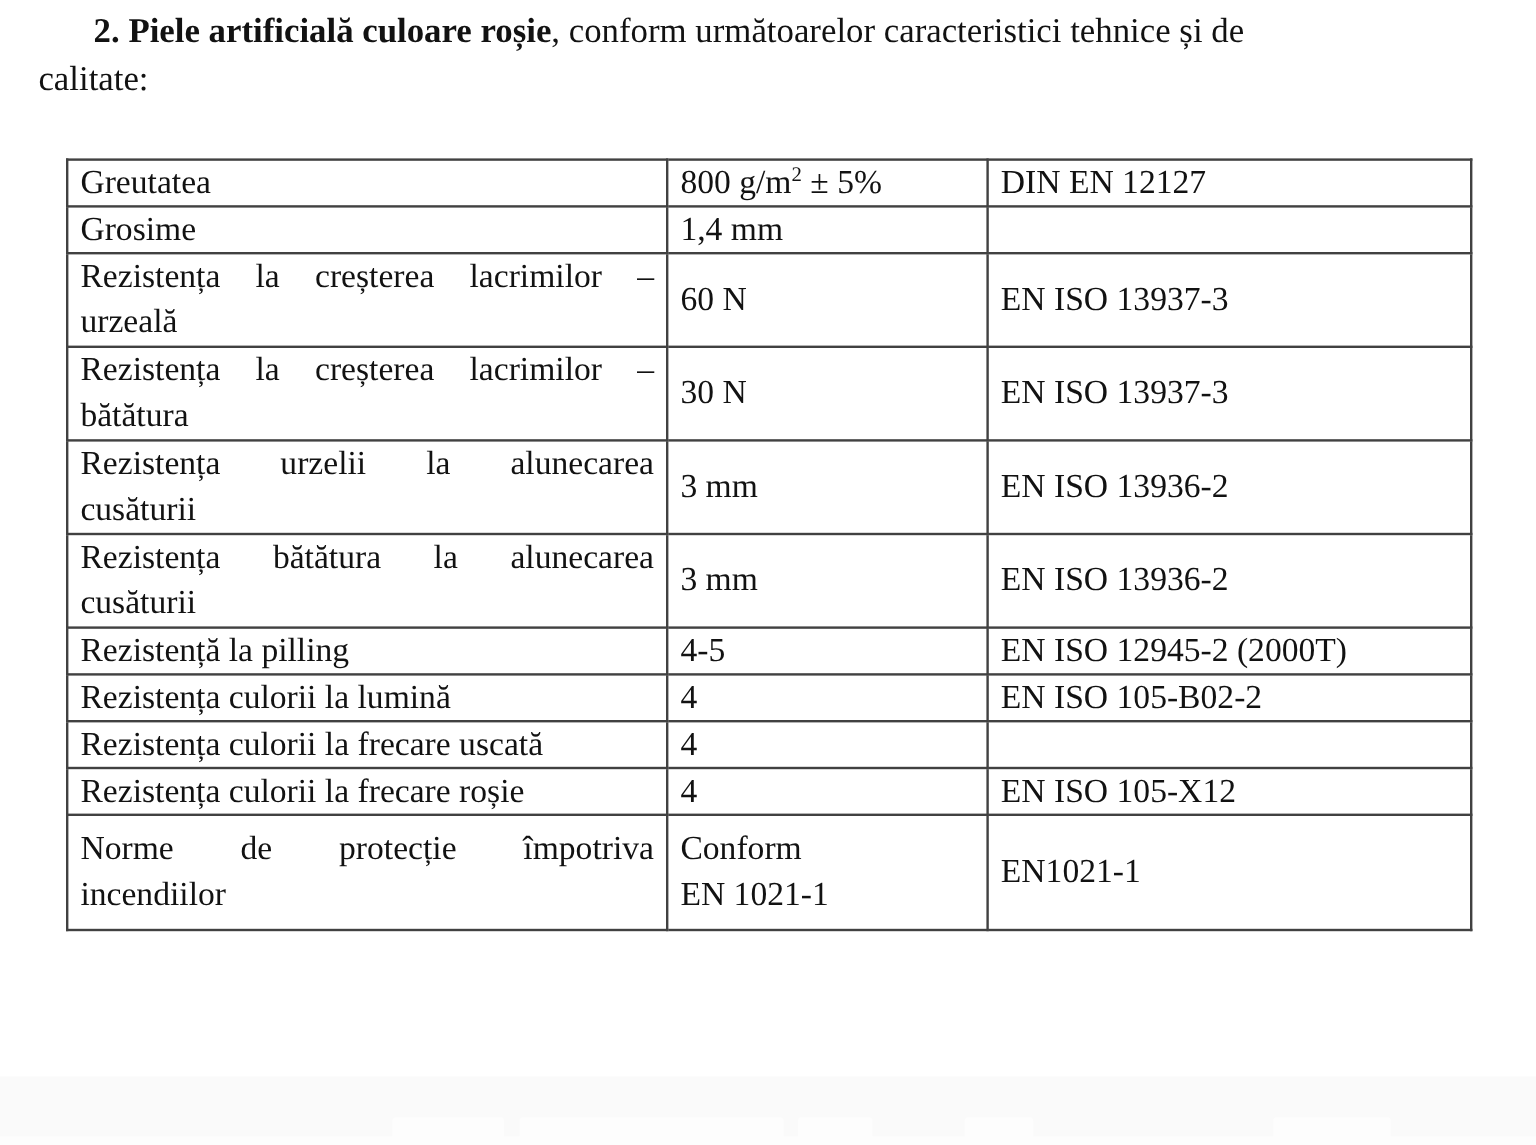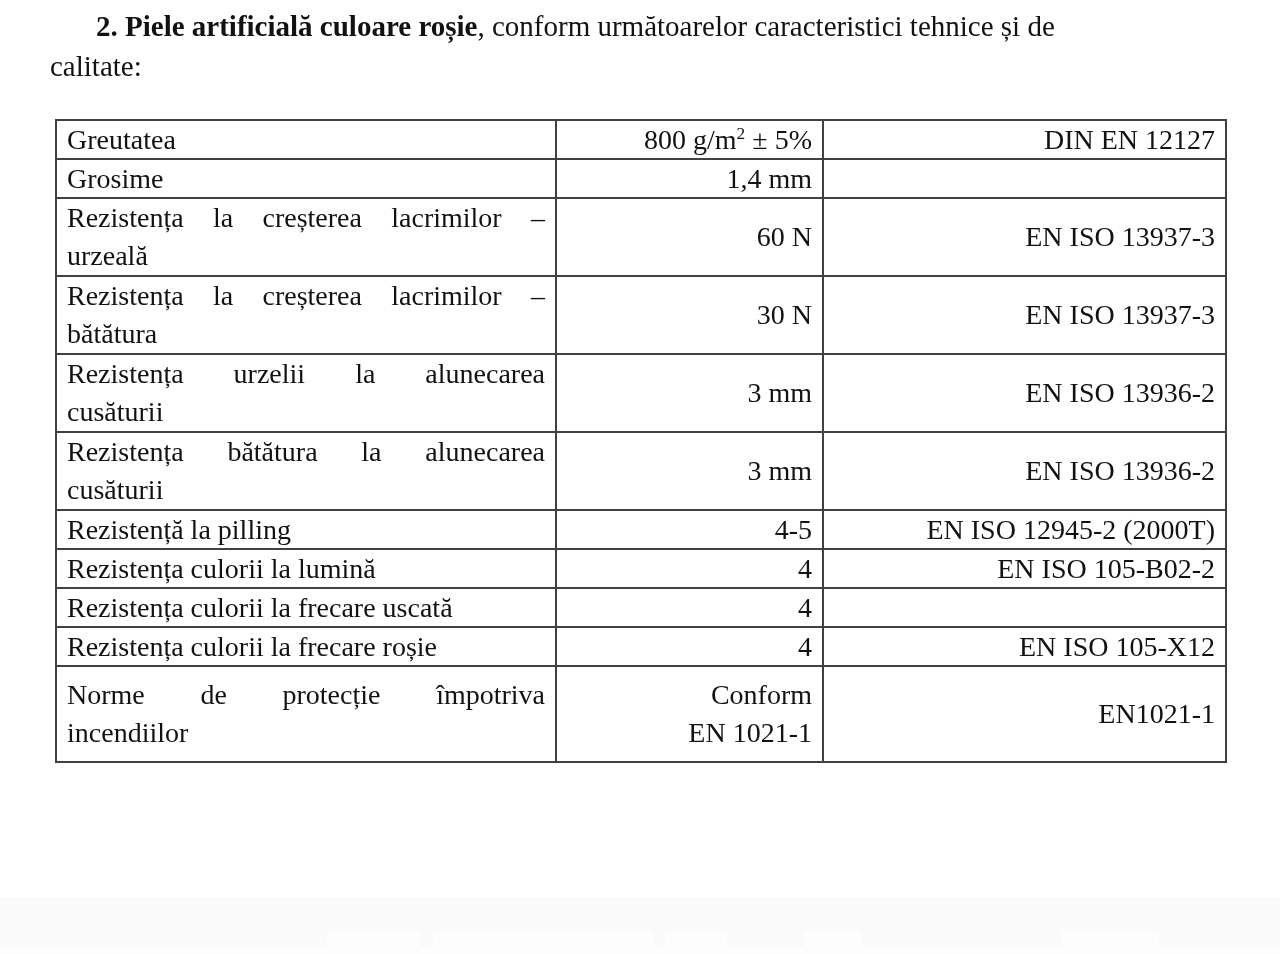--- a/index.html
+++ b/index.html
@@ -7,46 +7,46 @@
     position: relative;
     width: 1280px;
     height: 954px;
     background: #ffffff;
     font-family: "Liberation Serif", "DejaVu Serif", serif;
     color: #121212;
     overflow: hidden;
   }
   .heading {
     position: absolute;
-    left: 50px;
+    left: 32px;
     top: 6px;
     width: 1185px;
     font-size: 29px;
     line-height: 40px;
   }
   .h-line1 { text-indent: 46px; white-space: nowrap; }
   .h-bold { font-weight: bold; }
 
   table.spec {
     position: absolute;
     left: 55px;
-    top: 119px;
+    top: 132px;
     width: 1170px;
     border-collapse: collapse;
     table-layout: fixed;
     font-size: 28px;
   }
   table.spec td {
     border: 2px solid #414141;
     padding: 0 10px;
     vertical-align: middle;
     overflow: hidden;
   }
   td.name { text-align: left; }
-  td.val, td.std { text-align: right; padding: 0 6px; }
+  td.val, td.std { text-align: left; padding: 0 6px; }
   td.top { vertical-align: top; padding-top: 1px; margin-left: 45px; }
   tr.s { height: 39px; }
   tr.d { height: 77px; }
   tr.last { height: 96px; }
   .ln { display: block; line-height: 38px; }
   tr.s .ln { line-height: 36px; }
   .just { text-align: justify; text-align-last: justify; }
   sup.vsup { font-size: 0.62em; line-height: 0; }
 
   .fade-band {

